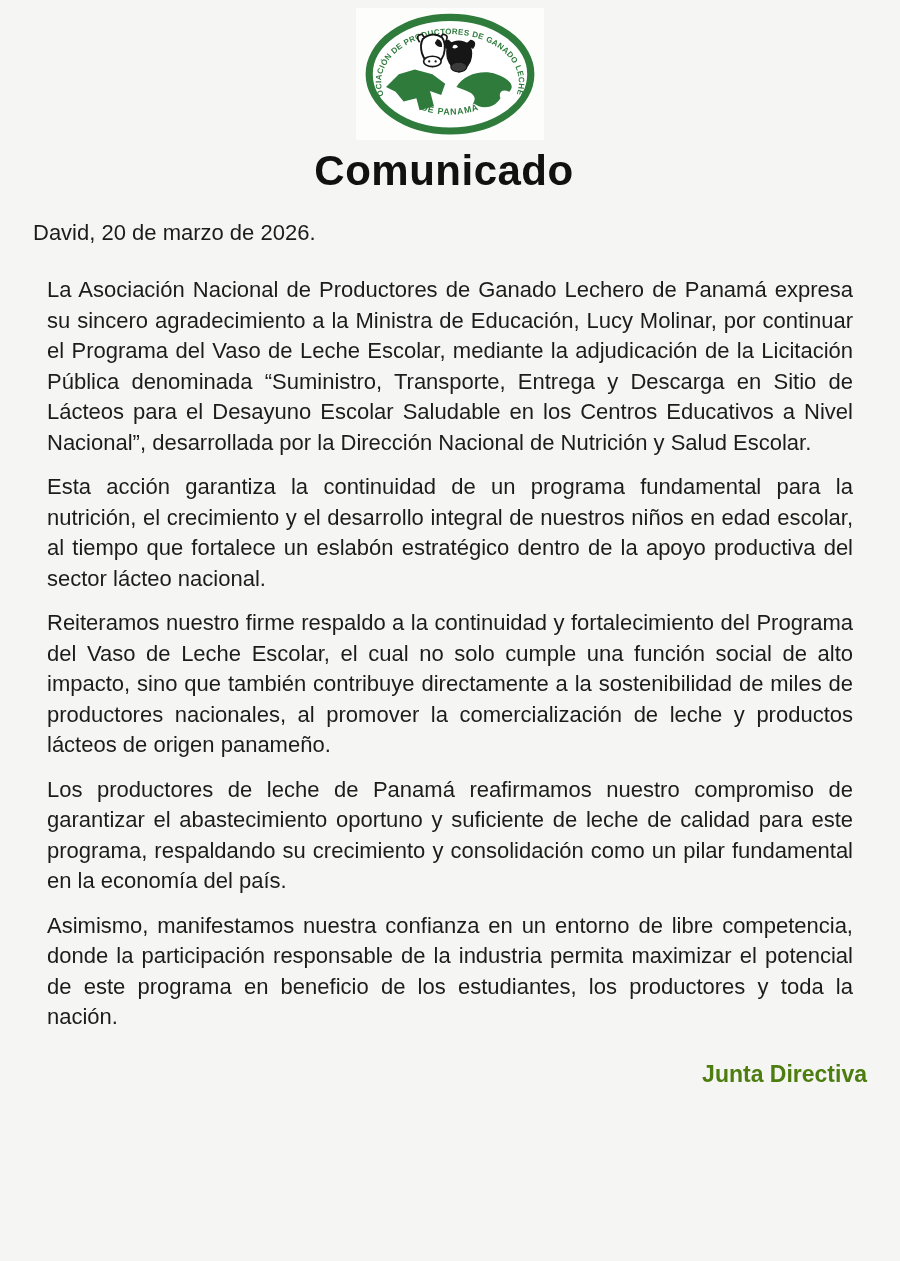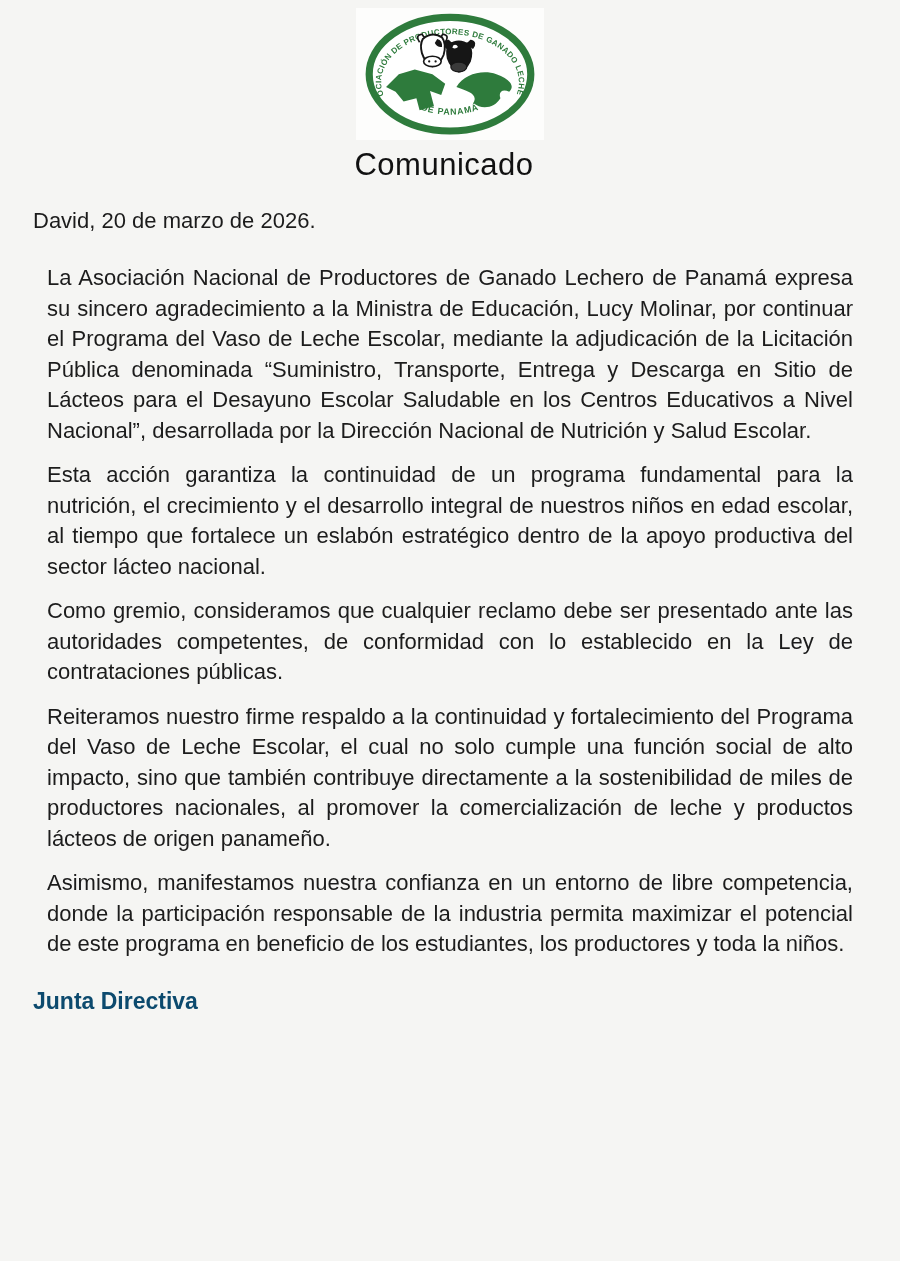--- a/index.html
+++ b/index.html
@@ -22,22 +22,22 @@
     padding-top: 8px;
   }
   .logo-wrap {
     display: inline-block;
     background: #fdfdfc;
     padding: 2px 6px 0 6px;
     line-height: 0;
   }
   .doc-title {
     margin: 4px 12px 0 0;
-    font-size: 31px;
-    font-weight: 400;
+    font-size: 42px;
+    font-weight: 700;
     letter-spacing: 0.5px;
     color: #111;
     line-height: 1.1;
   }
   .dateline {
     margin: 24px 33px 12px 33px;
     font-size: 22px;
     line-height: 30px;
   }
   .body-text {
@@ -47,21 +47,22 @@
     text-align: justify;
     text-align-last: left;
   }
   .body-text p {
     margin: 14px;
   }
   .signature {
     margin: 28px 33px 0 33px;
     font-size: 23px;
     font-weight: 700;
-    color: #0c4a6e;
+    color: #4d7c0f;
+    text-align: right;
   }
   .arc-text {
     font-family: "Liberation Sans", sans-serif;
     font-weight: 700;
   }
 </style>
 </head>
 <body>
 
 <div class="page">
@@ -109,20 +110,20 @@
       </svg>
     </div>
     <h1 class="doc-title">Comunicado</h1>
   </header>
 
   <p class="dateline">David, 20 de marzo de 2026.</p>
 
   <div class="body-text">
     <p>La Asociación Nacional de Productores de Ganado Lechero de Panamá expresa su sincero agradecimiento a la Ministra de Educación, Lucy Molinar, por continuar el Programa del Vaso de Leche Escolar, mediante la adjudicación de la Licitación Pública denominada “Suministro, Transporte, Entrega y Descarga en Sitio de Lácteos para el Desayuno Escolar Saludable en los Centros Educativos a Nivel Nacional”, desarrollada por la Dirección Nacional de Nutrición y Salud Escolar.</p>
     <p>Esta acción garantiza la continuidad de un programa fundamental para la nutrición, el crecimiento y el desarrollo integral de nuestros niños en edad escolar, al tiempo que fortalece un eslabón estratégico dentro de la apoyo productiva del sector lácteo nacional.</p>
-    <p>Como gremio, consideramos que cualquier reclamo debe ser presentado ante las autoridades competentes, de conformidad con lo establecido en la Ley de contrataciones públicas.</p>
     <p>Reiteramos nuestro firme respaldo a la continuidad y fortalecimiento del Programa del Vaso de Leche Escolar, el cual no solo cumple una función social de alto impacto, sino que también contribuye directamente a la sostenibilidad de miles de productores nacionales, al promover la comercialización de leche y productos lácteos de origen panameño.</p>
-    <p>Asimismo, manifestamos nuestra confianza en un entorno de libre competencia, donde la participación responsable de la industria permita maximizar el potencial de este programa en beneficio de los estudiantes, los productores y toda la niños.</p>
+    <p>Los productores de leche de Panamá reafirmamos nuestro compromiso de garantizar el abastecimiento oportuno y suficiente de leche de calidad para este programa, respaldando su crecimiento y consolidación como un pilar fundamental en la economía del país.</p>
+    <p>Asimismo, manifestamos nuestra confianza en un entorno de libre competencia, donde la participación responsable de la industria permita maximizar el potencial de este programa en beneficio de los estudiantes, los productores y toda la nación.</p>
   </div>
 
   <p class="signature">Junta Directiva</p>
 
 </div>
 
 </body></html>

